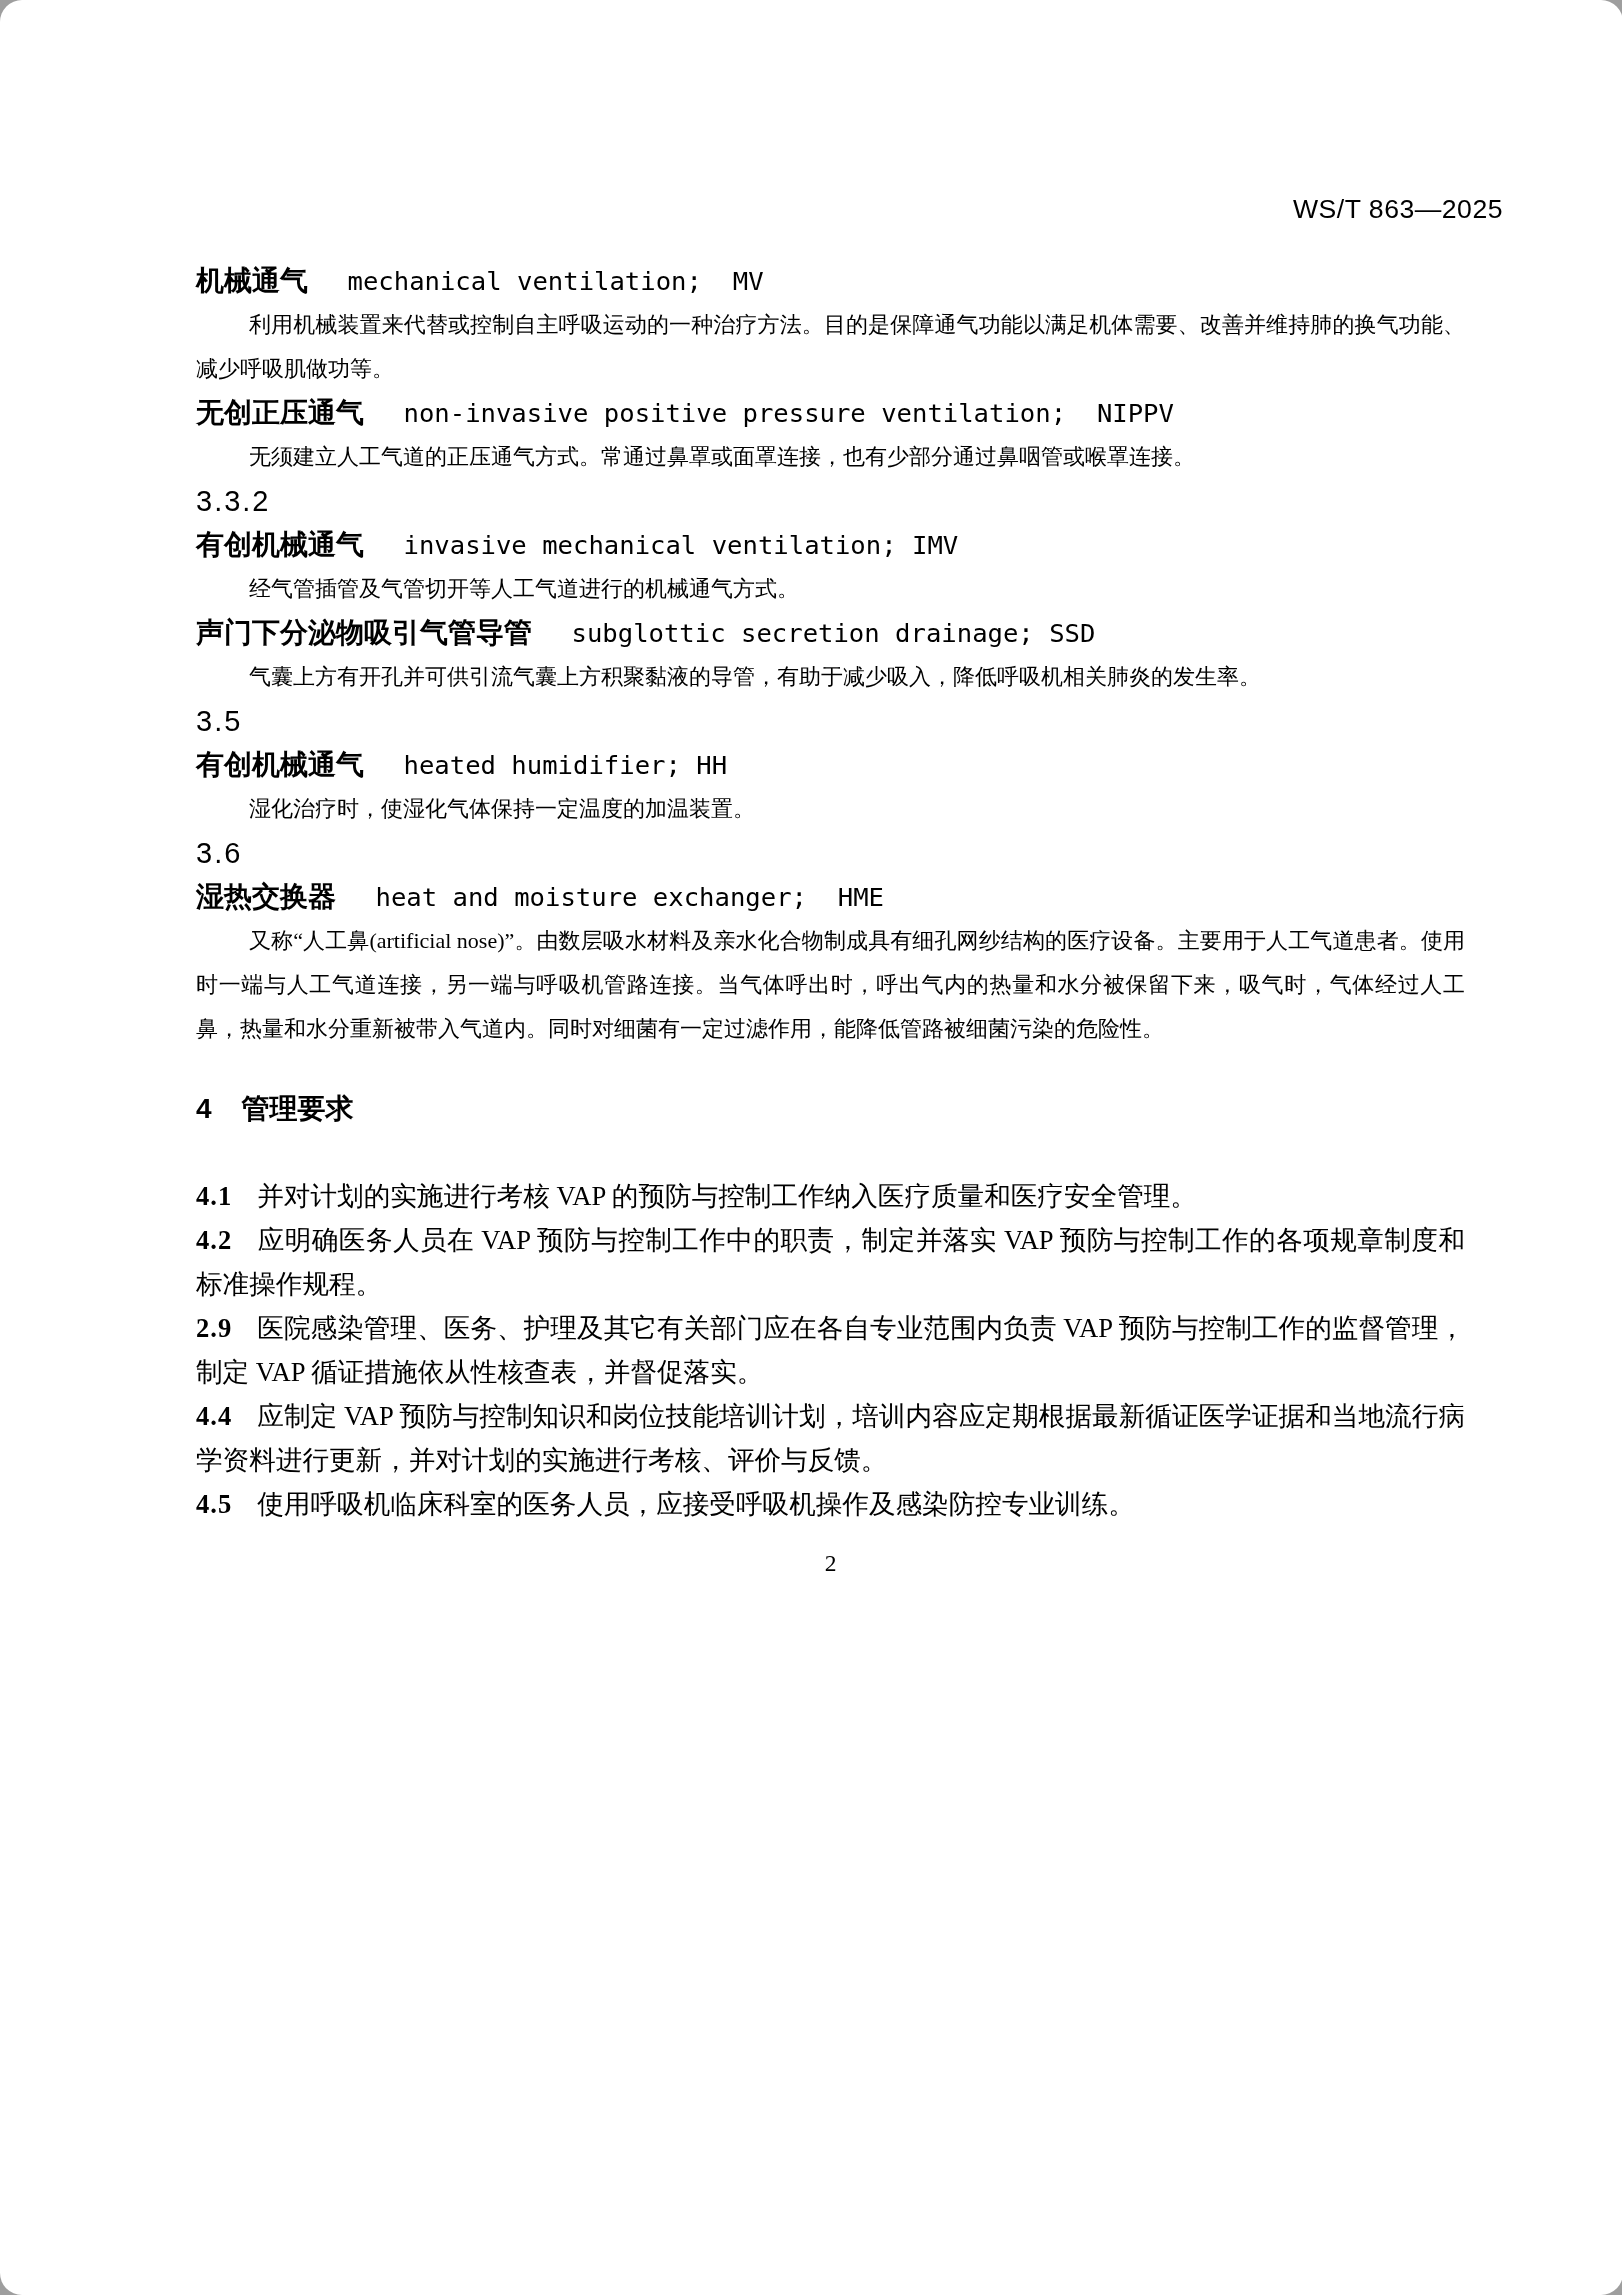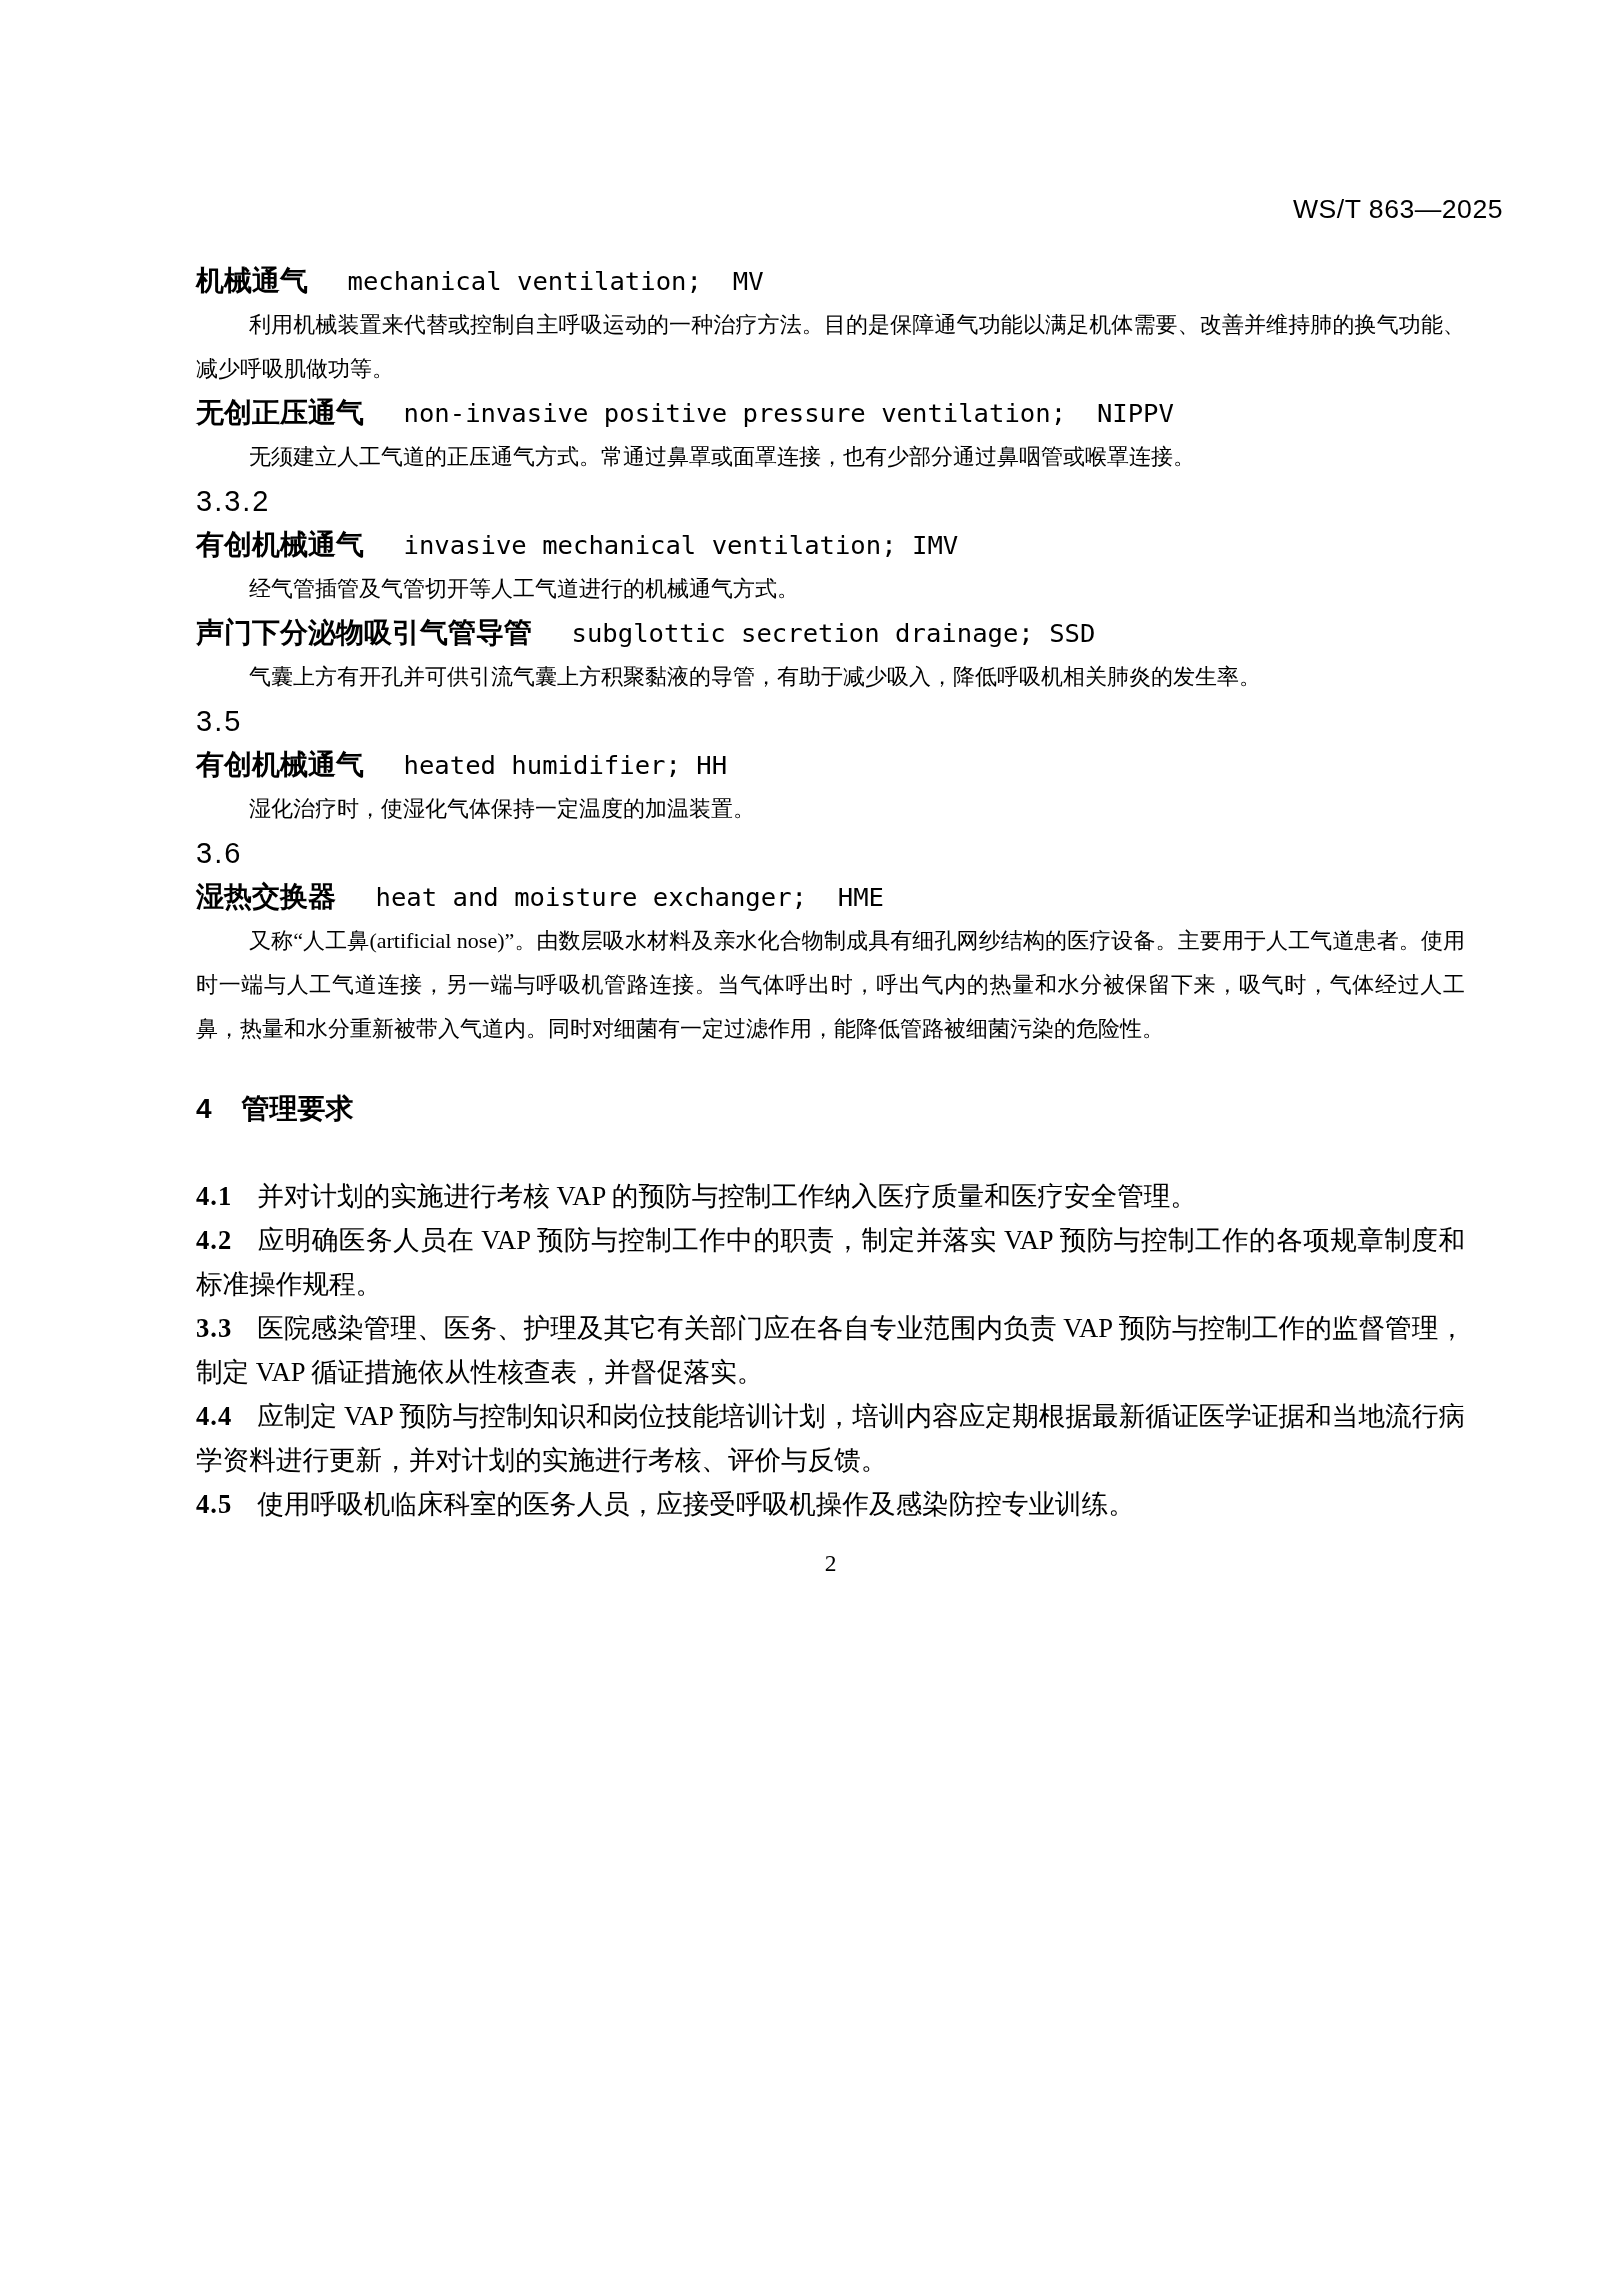--- a/index.html
+++ b/index.html
@@ -8,20 +8,21 @@
     background: #9e9e9e;
   }
   .sheet {
     position: relative;
     width: 1623px;
     height: 2295px;
     background: #ffffff;
     color: #000000;
     font-family: "Liberation Serif", "DejaVu Serif", serif;
     overflow: hidden;
+    border-radius: 22px;
   }
   .doc-code {
     position: absolute;
     top: 196px;
     left: 0;
     right: 120px;
     text-align: right;
     font-family: "Liberation Sans", "DejaVu Sans", sans-serif;
     font-size: 26.6px;
     letter-spacing: 0.5px;
@@ -143,21 +144,21 @@
       <span class="sec-num">4</span><span class="sec-title">管理要求</span>
     </h2>
 
     <p class="item">
       <span class="item-num">4.1</span><span class="item-text">并对计划的实施进行考核 VAP 的预防与控制工作纳入医疗质量和医疗安全管理。</span>
     </p>
     <p class="item">
       <span class="item-num">4.2</span><span class="item-text">应明确医务人员在 VAP 预防与控制工作中的职责，制定并落实 VAP 预防与控制工作的各项规章制度和标准操作规程。</span>
     </p>
     <p class="item">
-      <span class="item-num">3.3</span><span class="item-text">医院感染管理、医务、护理及其它有关部门应在各自专业范围内负责 VAP 预防与控制工作的监督管理，制定 VAP 循证措施依从性核查表，并督促落实。</span>
+      <span class="item-num">2.9</span><span class="item-text">医院感染管理、医务、护理及其它有关部门应在各自专业范围内负责 VAP 预防与控制工作的监督管理，制定 VAP 循证措施依从性核查表，并督促落实。</span>
     </p>
     <p class="item">
       <span class="item-num">4.4</span><span class="item-text">应制定 VAP 预防与控制知识和岗位技能培训计划，培训内容应定期根据最新循证医学证据和当地流行病学资料进行更新，并对计划的实施进行考核、评价与反馈。</span>
     </p>
     <p class="item">
       <span class="item-num">4.5</span><span class="item-text">使用呼吸机临床科室的医务人员，应接受呼吸机操作及感染防控专业训练。</span>
     </p>
 
     <div class="page-footer">2</div>
 

